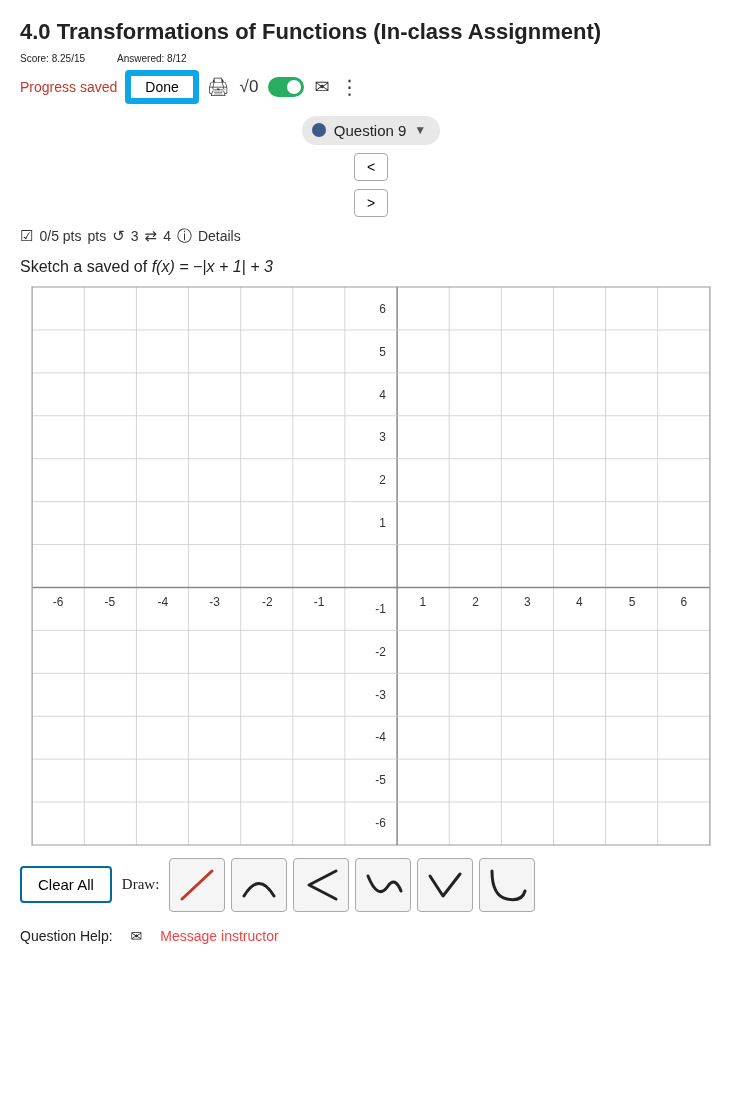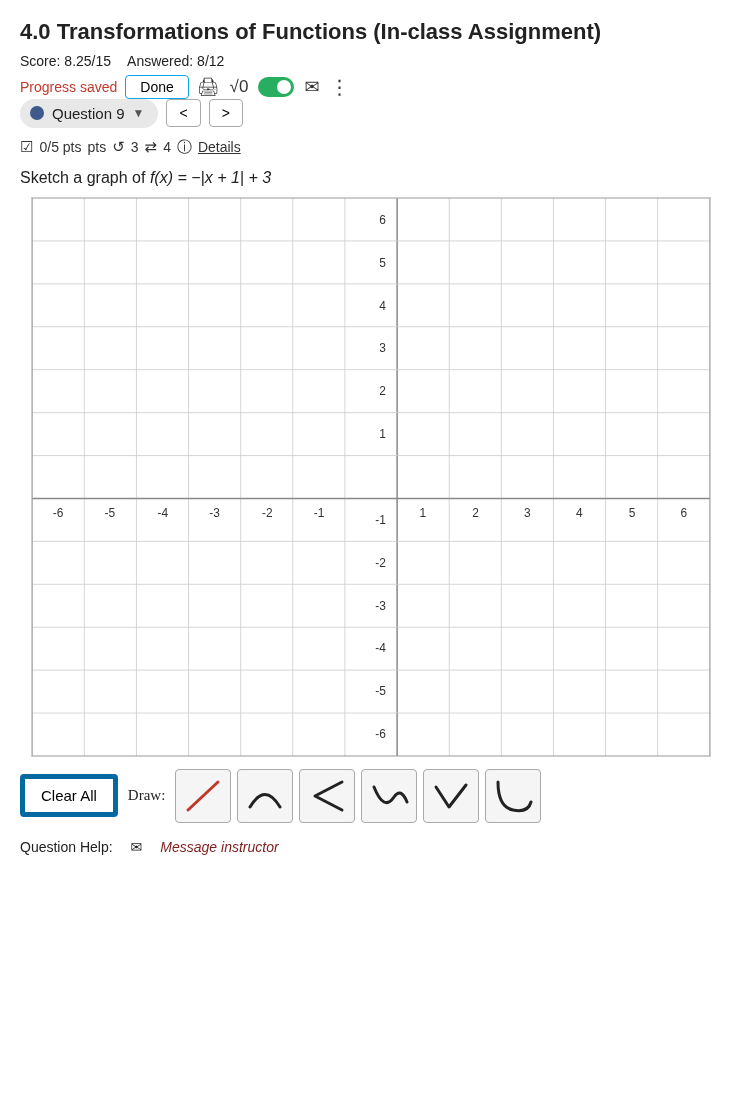--- a/index.html
+++ b/index.html
@@ -15,40 +15,40 @@
     .page-title {
       font-size: 22px;
       font-weight: bold;
       line-height: 1.3;
       margin-bottom: 6px;
     }
 
     .score-row {
       display: flex;
       align-items: center;
-      gap: 16px;
-      font-size: 14px;
+      gap: 32px;
+      font-size: 10px;
       margin-bottom: 6px;
     }
 
     .progress-row {
       display: flex;
       align-items: center;
       gap: 8px;
       font-size: 14px;
-      margin-bottom: 0;
+      margin-bottom: 12px;
     }
 
     .progress-saved {
       color: #c0392b;
       font-weight: 500;
     }
 
     .done-btn {
-      border: 1px solid #0ea5e9;
+      border: 6px solid #0ea5e9;
       background: #fff;
       padding: 3px 14px;
       border-radius: 4px;
       font-size: 14px;
       cursor: pointer;
     }
 
     .toolbar-icons {
       display: flex;
       align-items: center;
@@ -72,20 +72,21 @@
       height: 14px;
       background: #fff;
       border-radius: 50%;
     }
 
     .question-nav {
       display: flex;
       align-items: center;
       gap: 8px;
       margin-bottom: 10px;
+      flex-direction: column;
     }
 
     .question-selector {
       display: flex;
       align-items: center;
       background: #e8e8e8;
       border-radius: 20px;
       padding: 6px 14px 6px 10px;
       gap: 8px;
       font-size: 15px;
@@ -151,21 +152,21 @@
 
     
     .bottom-toolbar {
       display: flex;
       align-items: center;
       gap: 10px;
       margin-bottom: 16px;
     }
 
     .clear-all-btn {
-      border: 5px solid #0369a1;
+      border: 2px solid #0369a1;
       background: #fff;
       padding: 8px 16px;
       border-radius: 4px;
       font-size: 15px;
       cursor: pointer;
     }
 
     .draw-label {
       font-size: 15px;
       font-weight: 500;
@@ -195,23 +196,22 @@
     }
 
     .question-help {
       font-size: 14px;
       display: flex;
       align-items: center;
       gap: 18px;
     }
 
     .message-link {
-      color: #7f1d1d;
+      color: #ef4444;
       text-decoration: none;
-      font-style: italic;
     }
 
     .icon-print, .icon-sqrt, .icon-mail, .icon-more {
       font-size: 18px;
       color: #333;
     }
   </style>
 </head>
 <body>
 
@@ -246,25 +246,25 @@
 
 <div class="question-meta">
   <span style="font-size:15px;">☑</span>
   <span>0/5 pts</span>
   <span>pts</span>
   <span style="font-size:15px;">↺</span>
   <span>3</span>
   <span style="font-size:15px;">⇄</span>
   <span>4</span>
   <span style="font-size:15px;">ⓘ</span>
-  <span style="cursor:pointer;text-decoration:underline;">Details</span>
+  <span style="cursor:pointer;">Details</span>
 </div>
 
 <div class="question-text">
-  <span>Sketch a graph of</span>
+  <span>Sketch a saved of</span>
   <span class="math-expr">f(x) = −|x + 1| + 3</span>
 </div>
 
 <div class="graph-container">
   <svg class="graph-grid" viewBox="0 0 680 560" xmlns="http://www.w3.org/2000/svg">
 
     <rect width="680" height="560" fill="white"></rect>
 
     <line x1="52.3" y1="0" x2="52.3" y2="560" stroke="#ccc" stroke-width="0.8"></line>
     <line x1="104.6" y1="0" x2="104.6" y2="560" stroke="#ccc" stroke-width="0.8"></line>

